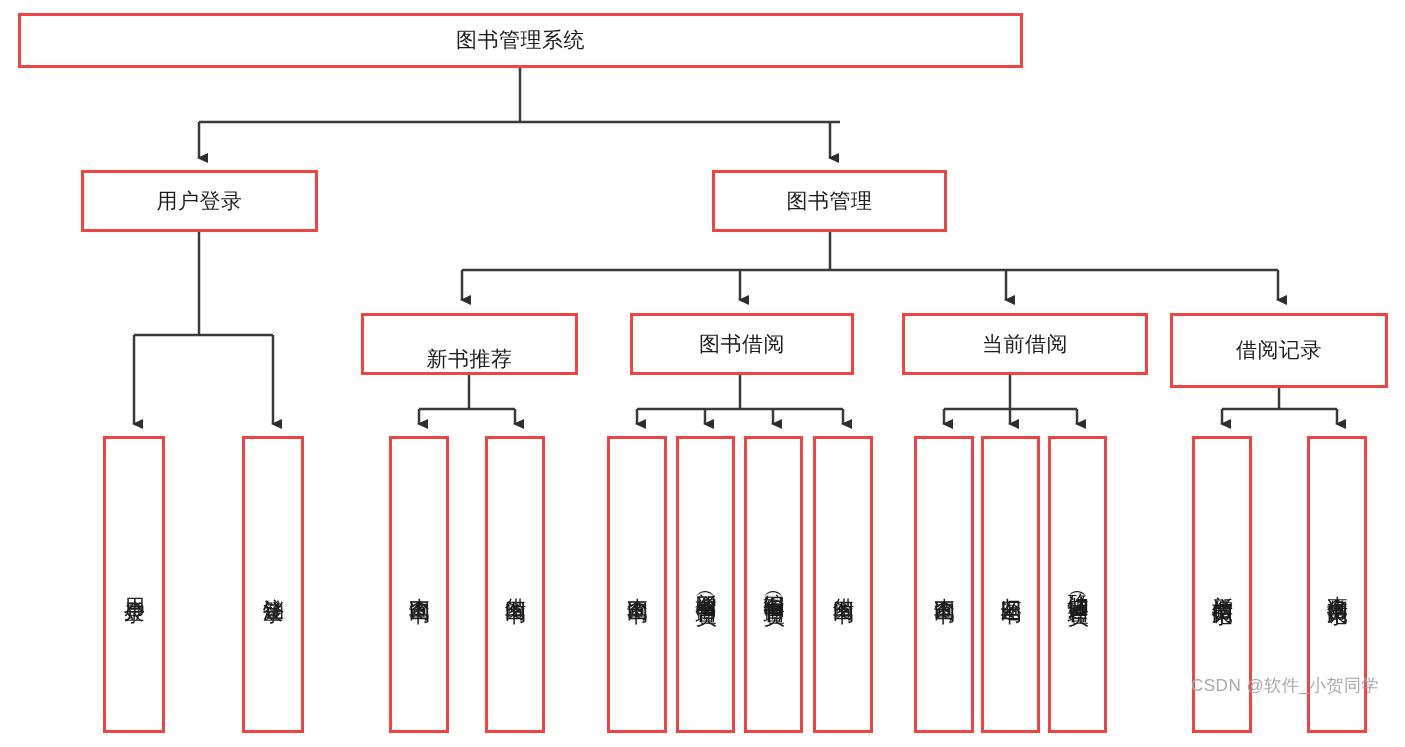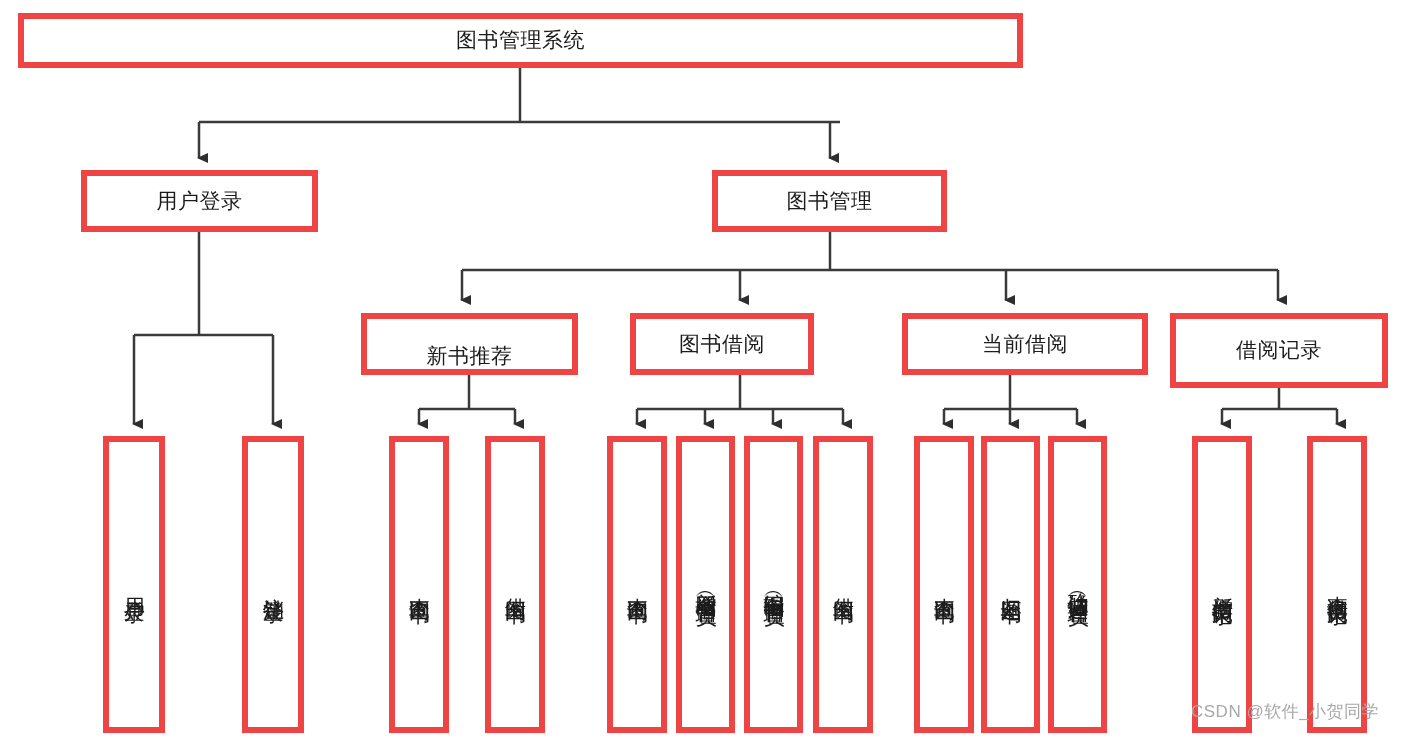--- a/index.html
+++ b/index.html
@@ -21,21 +21,21 @@
     position: absolute;
     left: 0;
     top: 0;
     width: 1405px;
     height: 747px;
     pointer-events: none;
   }
   .node {
     position: absolute;
     box-sizing: border-box;
-    border: 6px solid #ef4444;
+    border: 3px solid #ef4444;
     background: #ffffff;
     display: flex;
     align-items: center;
     justify-content: center;
     color: #1c1c1c;
     line-height: 1.18;
     text-align: center;
   }
   .node.h {
     font-size: 21px;
@@ -125,21 +125,21 @@
   <div class="node h" style="left:81px; top:170px; width:237px; height:62px;">
     <span class="lbl">用户登录</span>
   </div>
   <div class="node h" style="left:712px; top:170px; width:235px; height:62px;">
     <span class="lbl">图书管理</span>
   </div>
 
   <div class="node h" style="left:361px; top:313px; width:217px; height:62px;align-items:flex-end;">
     <span class="lbl">新书推荐</span>
   </div>
-  <div class="node h" style="left:630px; top:313px; width:184px; height:62px;">
+  <div class="node h" style="left:630px; top:313px; width:224px; height:62px;">
     <span class="lbl">图书借阅</span>
   </div>
   <div class="node h" style="left:902px; top:313px; width:246px; height:62px;">
     <span class="lbl">当前借阅</span>
   </div>
   <div class="node h" style="left:1170px; top:313px; width:218px; height:75px;">
     <span class="lbl">借阅记录</span>
   </div>
 
   <div class="node v" style="left:103px; top:436px; width:62px; height:297px;">
@@ -179,15 +179,15 @@
     <span class="lbl">确认归还（管理员）</span>
   </div>
 
   <div class="node v" style="left:1192px; top:436px; width:60px; height:297px;">
     <span class="lbl">新增借阅记录</span>
   </div>
   <div class="node v" style="left:1307px; top:436px; width:60px; height:297px;">
     <span class="lbl">查询借阅记录</span>
   </div>
 
-  <div class="watermark" style="left:1191px; top:700px;">CSDN @软件_小贺同学</div>
+  <div class="watermark" style="left:1191px; top:674px;">CSDN @软件_小贺同学</div>
 
 </div>
 
 </body></html>

